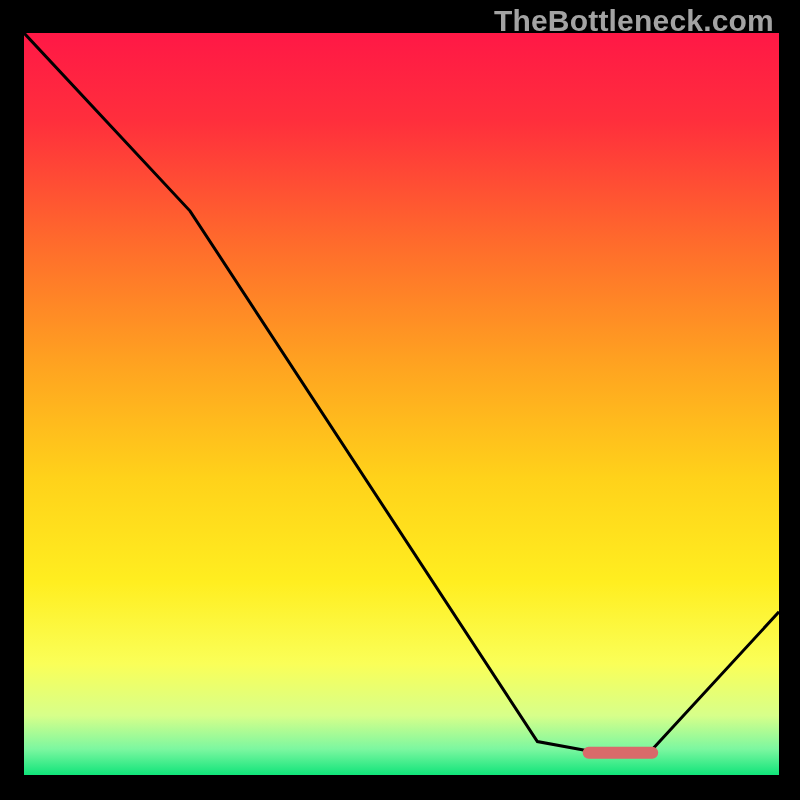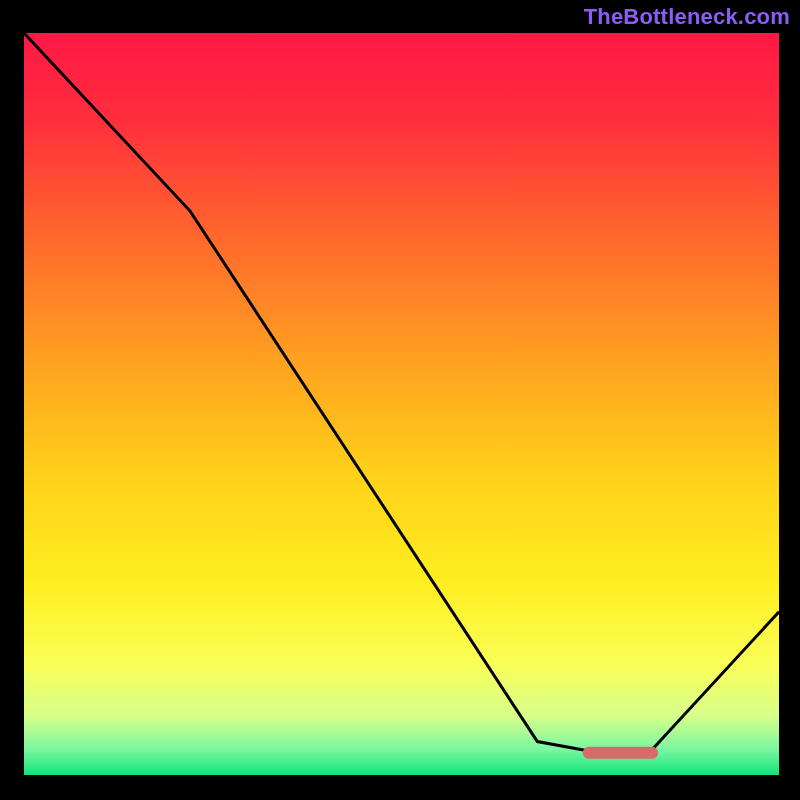--- a/index.html
+++ b/index.html
@@ -13,23 +13,23 @@
   }
   .frame {
     position: relative;
     width: 800px;
     height: 800px;
     background: #000;
   }
   .watermark {
     position: absolute;
     top: 4px;
-    right: 10px;
-    color: #8b5cf6;
-    font-size: 22px;
+    right: 26px;
+    color: #a3a3a3;
+    font-size: 30px;
     font-weight: bold;
     font-family: Arial, Helvetica, sans-serif;
     letter-spacing: 0.2px;
   }
   .plot-wrap {
     position: absolute;
     left: 24px;
     top: 33px;
     width: 755px;
     height: 742px;

